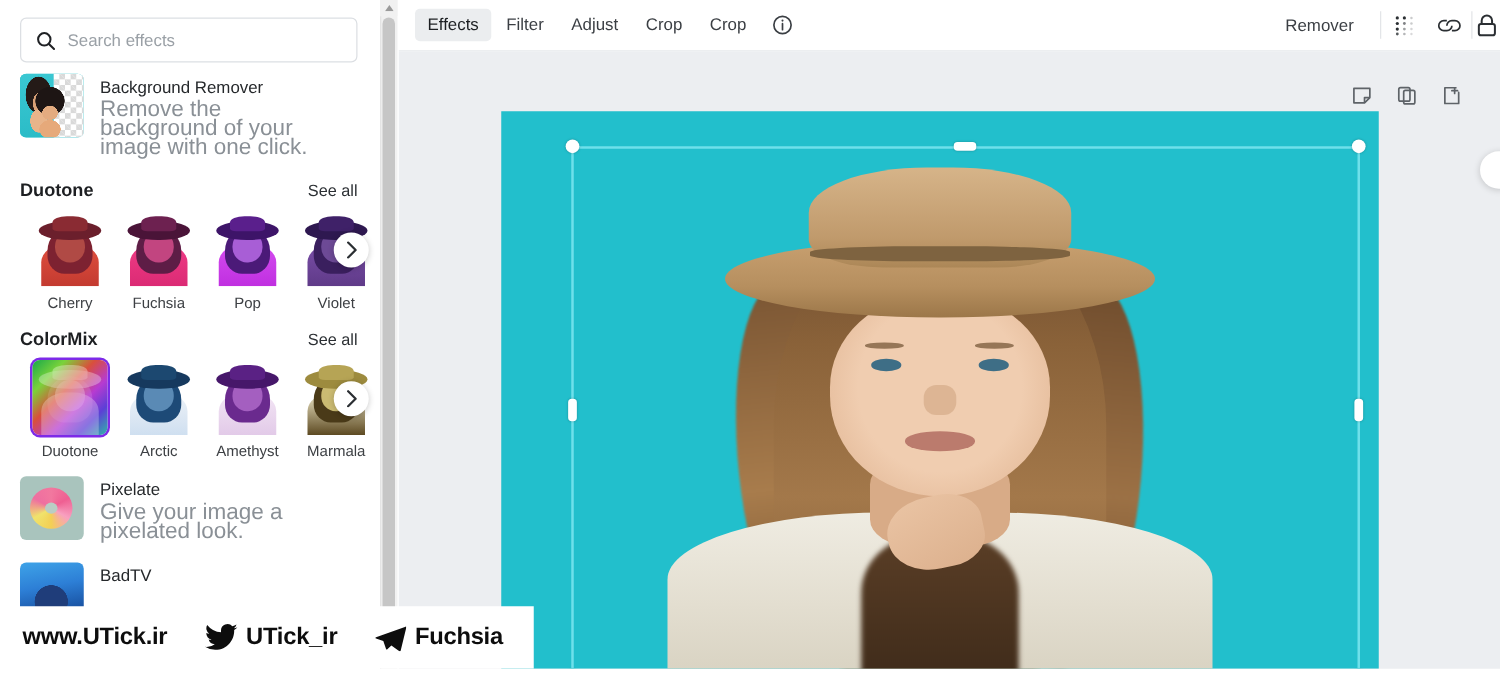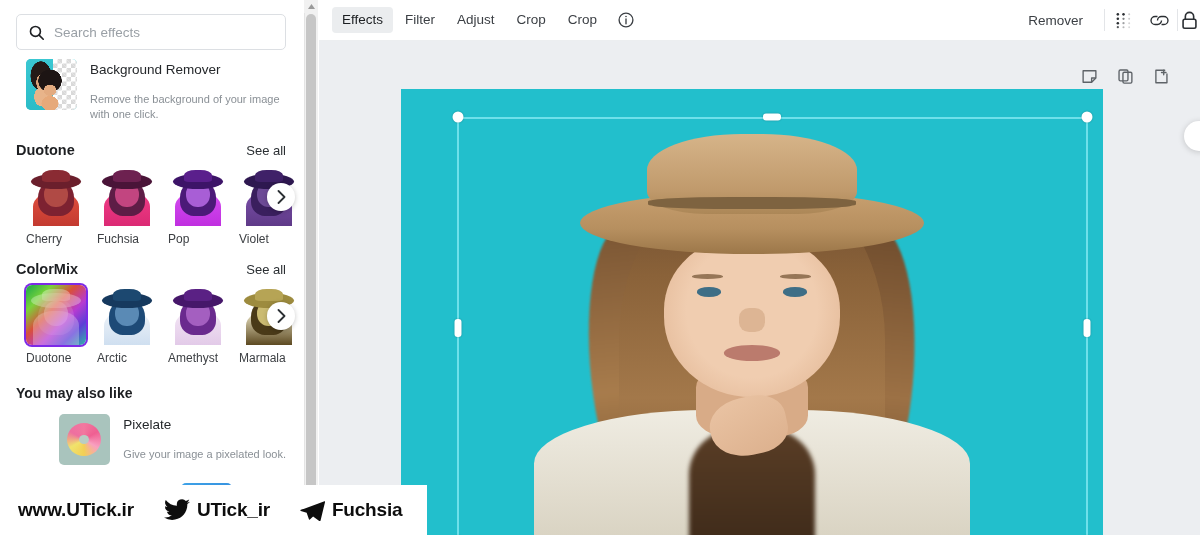--- a/index.html
+++ b/index.html
@@ -26,30 +26,30 @@
   .search-box .ic { flex: 0 0 auto; display:flex; }
   .search-input {
     border: none; outline: none; font-size: 13.5px; color: #2b2b2b;
     font-family: "Liberation Sans", sans-serif; width: 100%; background: transparent;
   }
   .search-input::placeholder { color: #9aa0a6; }
 
   
   .feature-row {
     display: flex; align-items: flex-start; gap: 13px;
-    padding: 9px 16px 9px 16px; cursor: pointer; justify-content: flex-end;
+    padding: 9px 16px 9px 16px; cursor: pointer;
   }
   .feature-thumb {
     flex: 0 0 auto; width: 51px; height: 51px; border-radius: 5px;
     overflow: hidden; position: relative; background: #ddd;
   }
   .feature-text { padding-top: 2px; min-width: 0; }
   .feature-title { font-size: 13.5px; color: #25282b; line-height: 17px; }
   .feature-desc {
-    font-size: 11px; color: #8a9096; line-height: 15px; margin-top: 14px;
+    font-size: 18px; color: #8a9096; line-height: 15px; margin-top: 2px;
     max-width: 196px;
   }
 
   
   .bgr-thumb { background: #2ec4cf; }
   .bgr-thumb .half-photo {
     position: absolute; left: 0; top: 0; width: 52%; height: 100%;
     background:
       radial-gradient(ellipse 42% 30% at 56% 74%, #e8b48a 0 60%, transparent 62%),
       radial-gradient(ellipse 30% 25% at 58% 46%, #d9a177 0 65%, transparent 67%),
@@ -106,21 +106,21 @@
   
   .carousel { position: relative; padding: 0 0 4px 0; }
   .cards { display: flex; gap: 11px; padding-left: 26px; }
   .card { width: 60px; cursor: pointer; }
   .card-img {
     width: 60px; height: 60px; border-radius: 6px; overflow: hidden;
     position: relative; background: #fff;
   }
   .card.selected .card-img { box-shadow: 0 0 0 2px #7d2ae8; }
   .card-label {
-    margin-top: 6px; text-align: left; font-size: 12px; color: #3d4044;
+    margin-top: 6px; text-align: center; font-size: 12px; color: #3d4044;
     white-space: nowrap; overflow: hidden;
   }
   .carousel-next {
     position: absolute; right: 7px; top: 17px; width: 28px; height: 28px;
     background: #fff; border-radius: 50%;
     box-shadow: 0 1px 5px rgba(0,0,0,.22);
     display: flex; align-items: center; justify-content: center; cursor: pointer;
   }
 
   
@@ -481,21 +481,20 @@
             <div class="card-label">Marmala</div>
           </div>
         </div>
         <div class="carousel-next">
           <svg width="9" height="14" viewBox="0 0 9 14" fill="none" stroke="#2b2f33" stroke-width="1.8" stroke-linecap="round" stroke-linejoin="round">
               <polyline points="1.5,1 7.5,7 1.5,13"></polyline>
             </svg>
         </div>
       </div>
 
-      <div class="also-head">You may also like</div>
 
       <div class="feature-row">
         <div class="feature-thumb donut-thumb"></div>
         <div class="feature-text">
           <div class="feature-title">Pixelate</div>
           <div class="feature-desc">Give your image a pixelated look.</div>
         </div>
       </div>
 
       <div class="feature-row">

